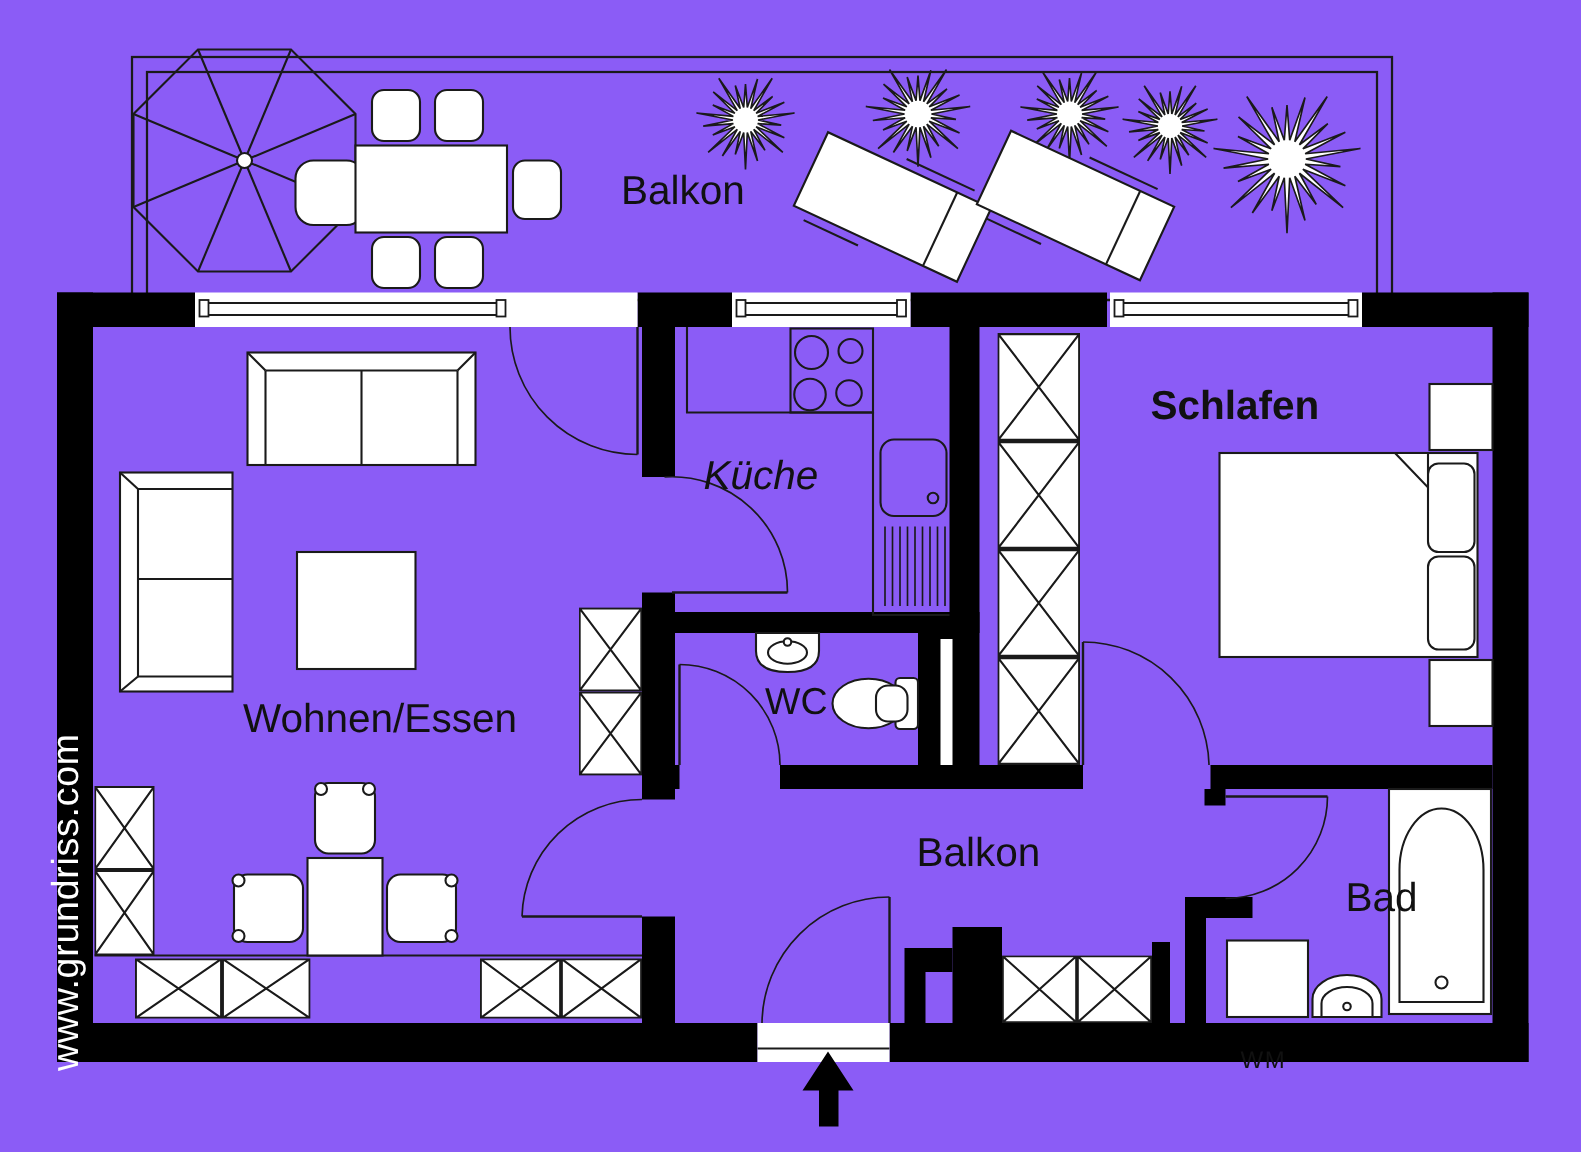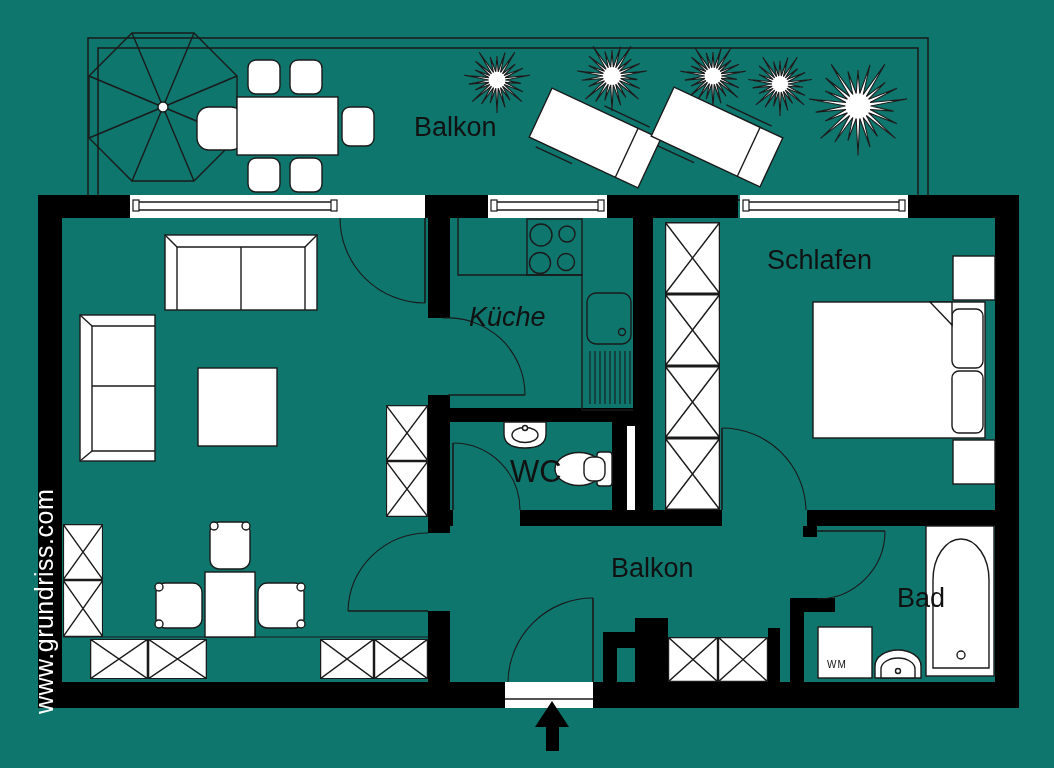--- a/index.html
+++ b/index.html
@@ -1,21 +1,21 @@
 <!DOCTYPE html>
 <html><head>
 <meta charset="utf-8">
 <style>
   html,body{margin:0;padding:0;background:#fff;}
-  .stage{position:relative;width:1054px;height:768px;background:#0f766e;overflow:hidden;
+  .stage{position:relative;width:1054px;height:768px;background:#8b5cf6;overflow:hidden;
          font-family:"Liberation Sans",sans-serif;}
   .stage svg{position:absolute;left:0;top:0;}
   .lbl{position:absolute;color:#111;font-size:27px;line-height:1.1;white-space:nowrap;}
-  .lbl.small{font-size:31px;}
-  .lbl.tiny{font-size:10px;letter-spacing:1px;}
+  .lbl.small{font-size:25px;}
+  .lbl.tiny{font-size:16px;letter-spacing:1px;margin-top:40px;}
   .watermark{position:absolute;left:30px;top:714px;color:#ffffff;font-size:25px;
              letter-spacing:.5px;transform-origin:0 0;transform:rotate(-90deg);white-space:nowrap;}
 </style>
 </head>
 <body>
 
 <div class="stage">
 
 <svg width="1054" height="768" viewBox="0 0 1054 768">
   <defs>
@@ -285,21 +285,22 @@
       <path d="M881,678 V669 A17,11 0 0 1 915,669 V678 Z"></path>
       <circle cx="898" cy="671" r="2.5"></circle>
     </g>
     <rect x="818" y="627" width="54" height="51"></rect>
   </g>
 
   <polygon fill="#000000" points="552,701 535,727 546,727 546,751 559,751 559,727 569,727"></polygon>
 </svg>
 
 <div class="lbl" style="left:414px;top:113px;">Balkon</div>
+<div class="lbl" style="left:162px;top:465px;">Wohnen/Essen</div>
 <div class="lbl" style="left:469px;top:303px;font-style:italic;">Küche</div>
 <div class="lbl small" style="left:510px;top:455px;">WC</div>
-<div class="lbl" style="left:767px;top:246px;">Schlafen</div>
+<div class="lbl" style="left:767px;top:256px;font-weight:bold;">Schlafen</div>
 <div class="lbl" style="left:611px;top:554px;">Balkon</div>
 <div class="lbl" style="left:861px;top:584px;margin-left:36px;">Bad</div>
 <div class="lbl tiny" style="left:827px;top:659px;">WM</div>
 <div class="watermark">www.grundriss.com</div>
 
 </div>
 
 </body></html>

